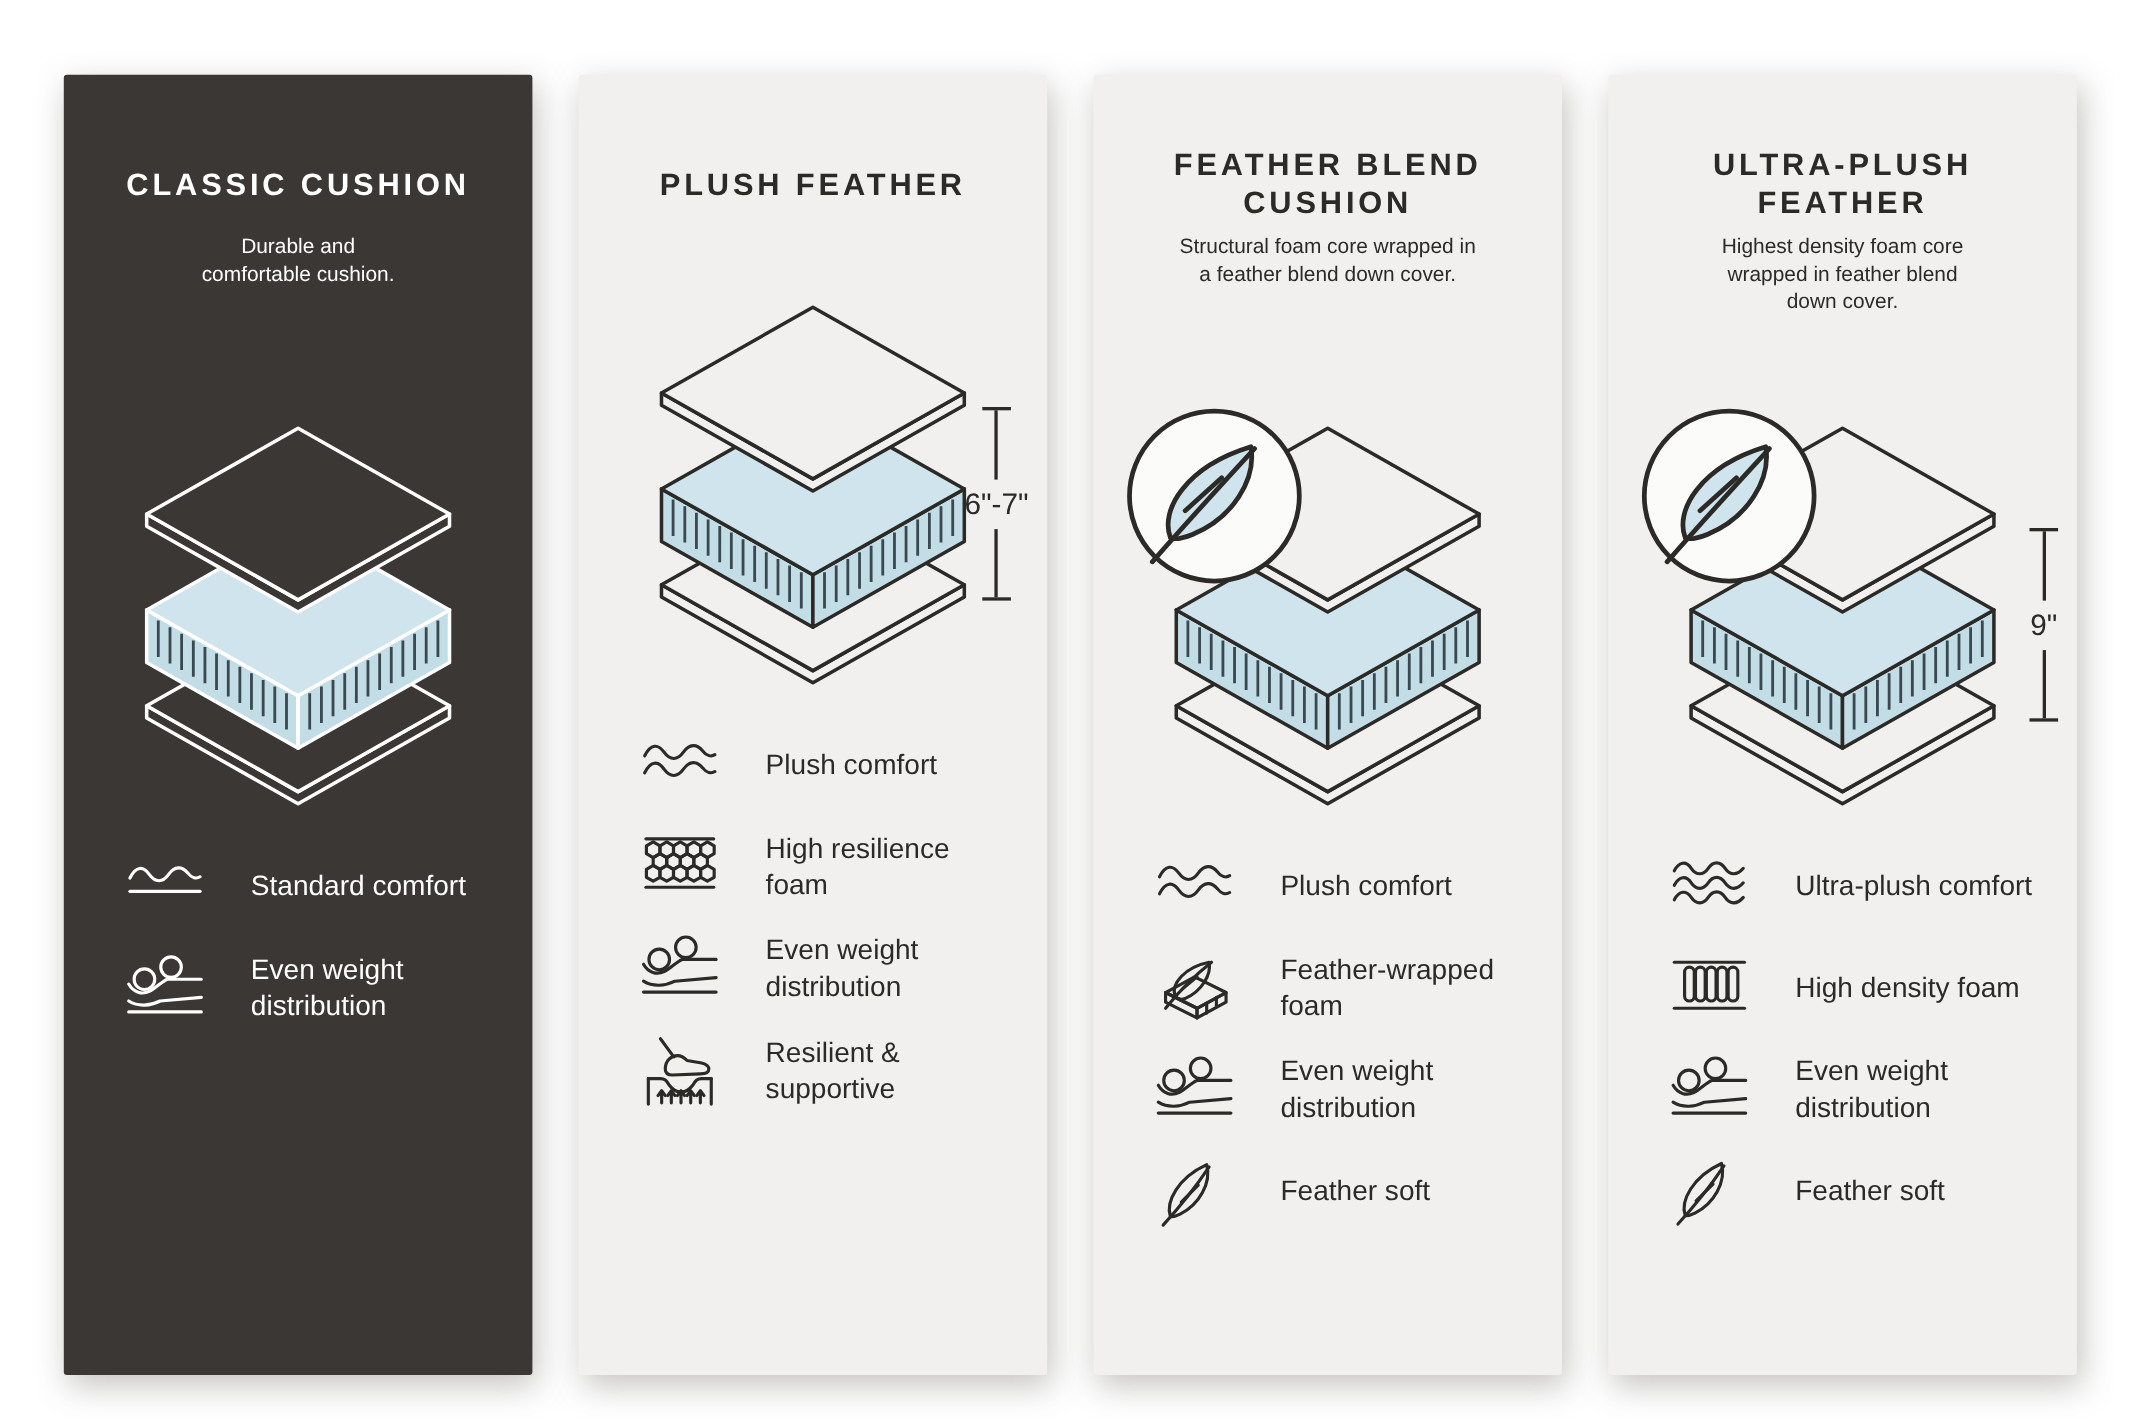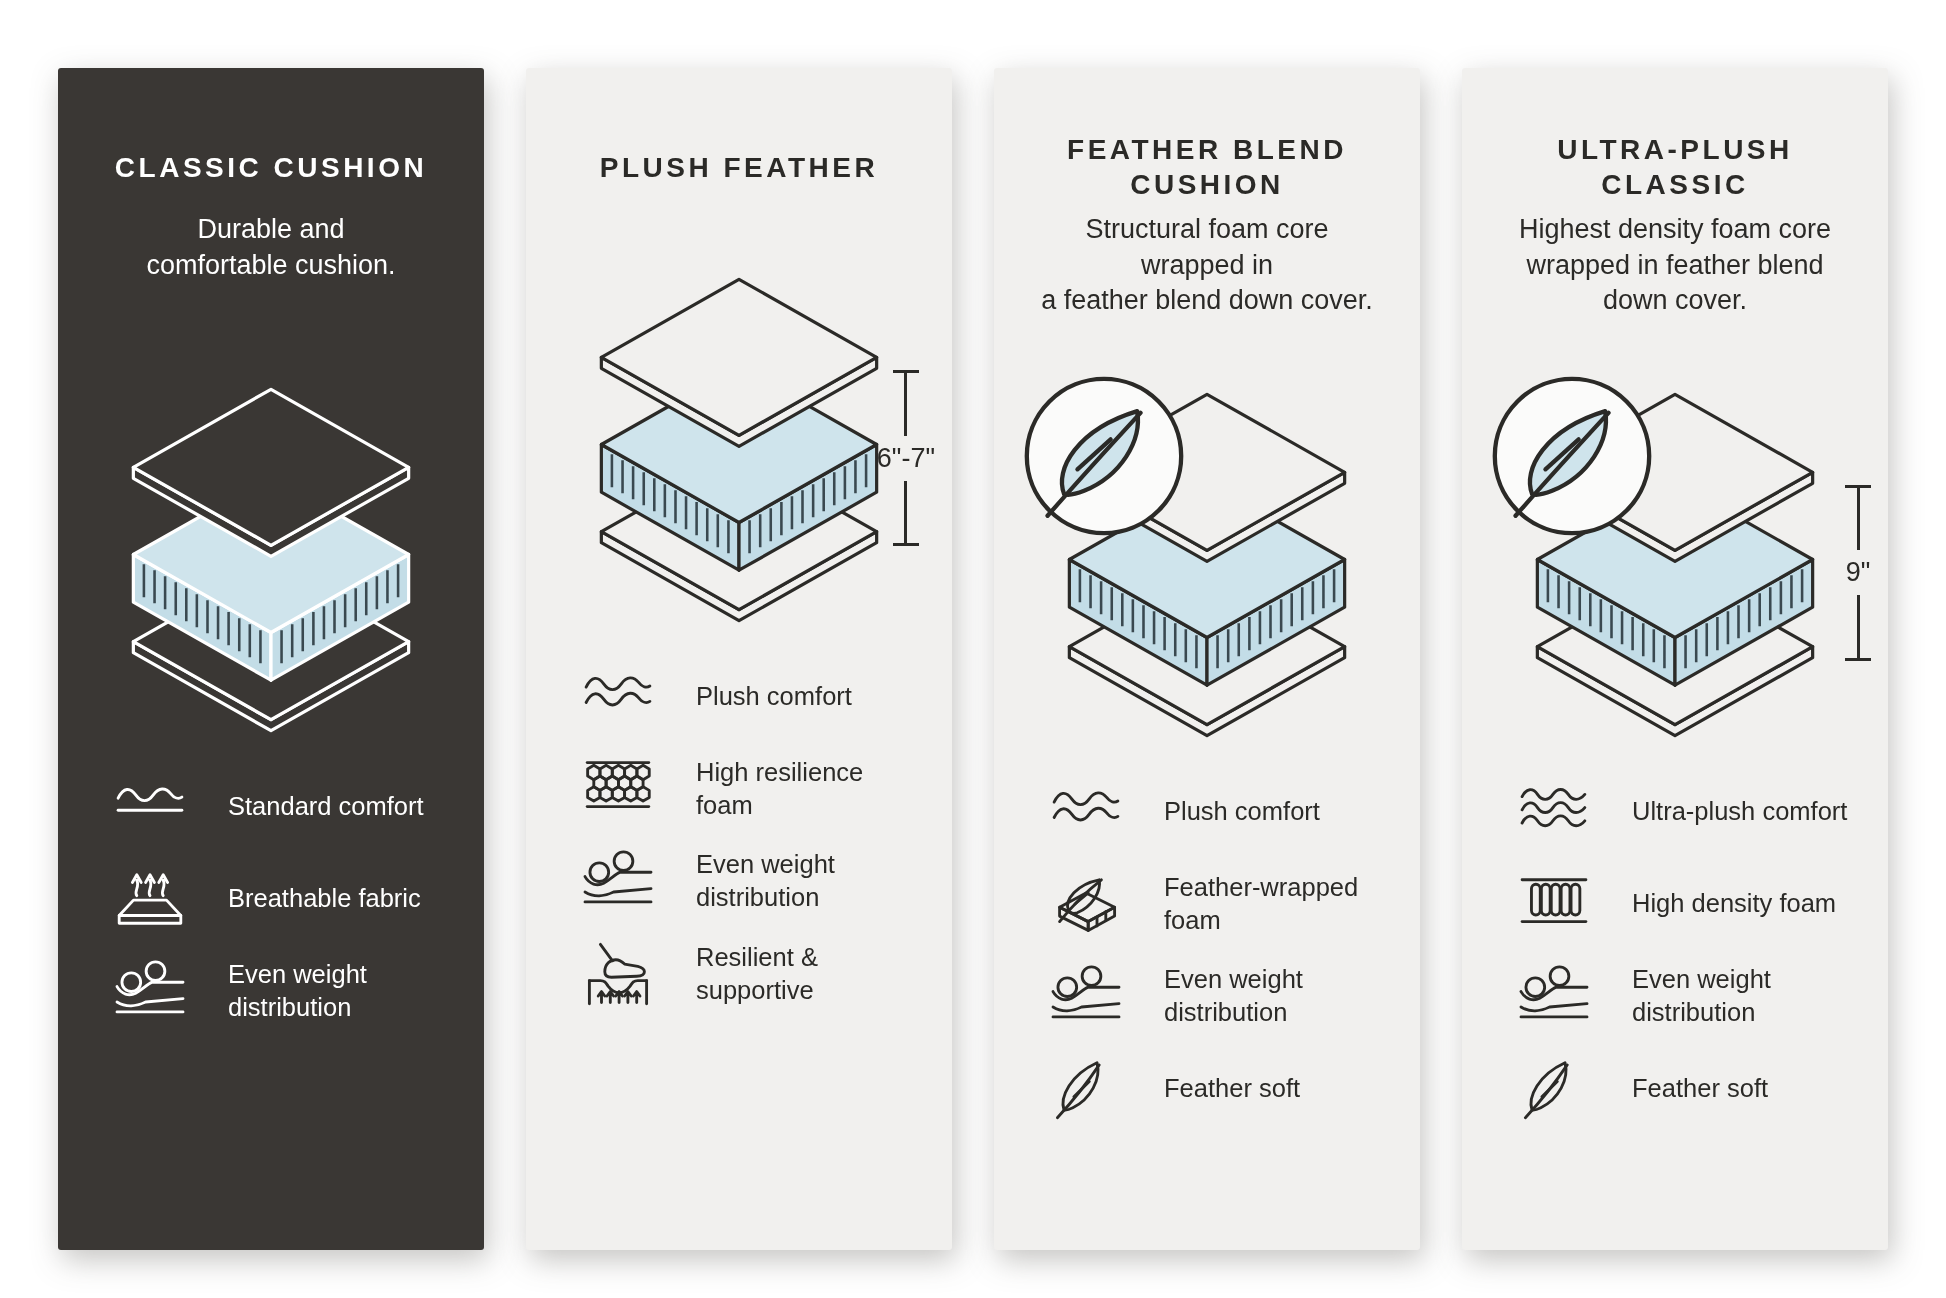--- a/index.html
+++ b/index.html
@@ -42,21 +42,21 @@
     text-align: center;
     font-size: 28px;
     font-weight: bold;
     letter-spacing: 3.5px;
     line-height: 1.25;
     white-space: pre-line;
   }
   .desc {
     margin-top: 8px;
     min-height: 102px;
-    font-size: 27px;
+    font-size: 19px;
     line-height: 1.32;
     text-align: center;
     white-space: pre-line;
     max-width: 346px;
   }
 
   .illo {
     margin-top: 66px;
     width: 100%;
     height: 370px;
@@ -139,32 +139,20 @@
     <li class="feature">
       <span class="ficon">
             <svg viewBox="0 0 72 60" aria-hidden="true">
         <path d="M7 22 C12 12 18 12 23 19 C28 26 34 26 39 19 C44 12 50 12 55 18 C58 22 62 23 65 21"></path>
         <path d="M7 33 L65 33"></path>
       </svg>
           </span>
       <span class="flabel">Standard comfort</span>
     </li>
 
-    <li class="feature">
-      <span class="ficon">
-            <svg viewBox="0 0 72 60" aria-hidden="true">
-        <path d="M8 45 L21 31 L51 31 L64 45 Z"></path>
-        <path d="M8 45 L8 52 L64 52 L64 45"></path>
-        <path d="M24 27 C21 23 27 19 24 13 M20 15 L24 8 L28 15"></path>
-        <path d="M36 27 C33 23 39 19 36 13 M32 15 L36 8 L40 15"></path>
-        <path d="M48 27 C45 23 51 19 48 13 M44 15 L48 8 L52 15"></path>
-      </svg>
-          </span>
-      <span class="flabel">Breathable fabric</span>
-    </li>
 
     <li class="feature">
       <span class="ficon">
             <svg viewBox="0 0 72 60" aria-hidden="true">
         <circle cx="19" cy="22" r="8.5"></circle>
         <circle cx="41" cy="12" r="8.5"></circle>
         <path d="M6 26 C10 33 17 35 23 32 C29 29 33 24 38 22 L66 22"></path>
         <path d="M6 40 C14 45 24 44 32 40 L66 37"></path>
         <path d="M6 49 L66 49"></path>
       </svg>
@@ -361,21 +349,21 @@
         <path d="M25 38 L39 24"></path>
       </svg>
           </span>
       <span class="flabel">Feather soft</span>
     </li>
   </ul>
     </section>
 
     <section class="panel light">
       <h2 class="title">ULTRA-PLUSH
-CLASSIC</h2>
+FEATHER</h2>
       <p class="desc">Highest density foam core
 wrapped in feather blend
 down cover.</p>
       <div class="illo">
         <div class="illo-inner">
           <svg class="cushion-svg" viewBox="0 0 340 392" aria-hidden="true">
             <g>
               <path class="cover" d="M20 285 L20 297 L170 382 L320 297 L320 285 L170 370 Z"></path>
               <path class="cover" d="M170 200 L320 285 L170 370 L20 285 Z"></path>
             </g>

